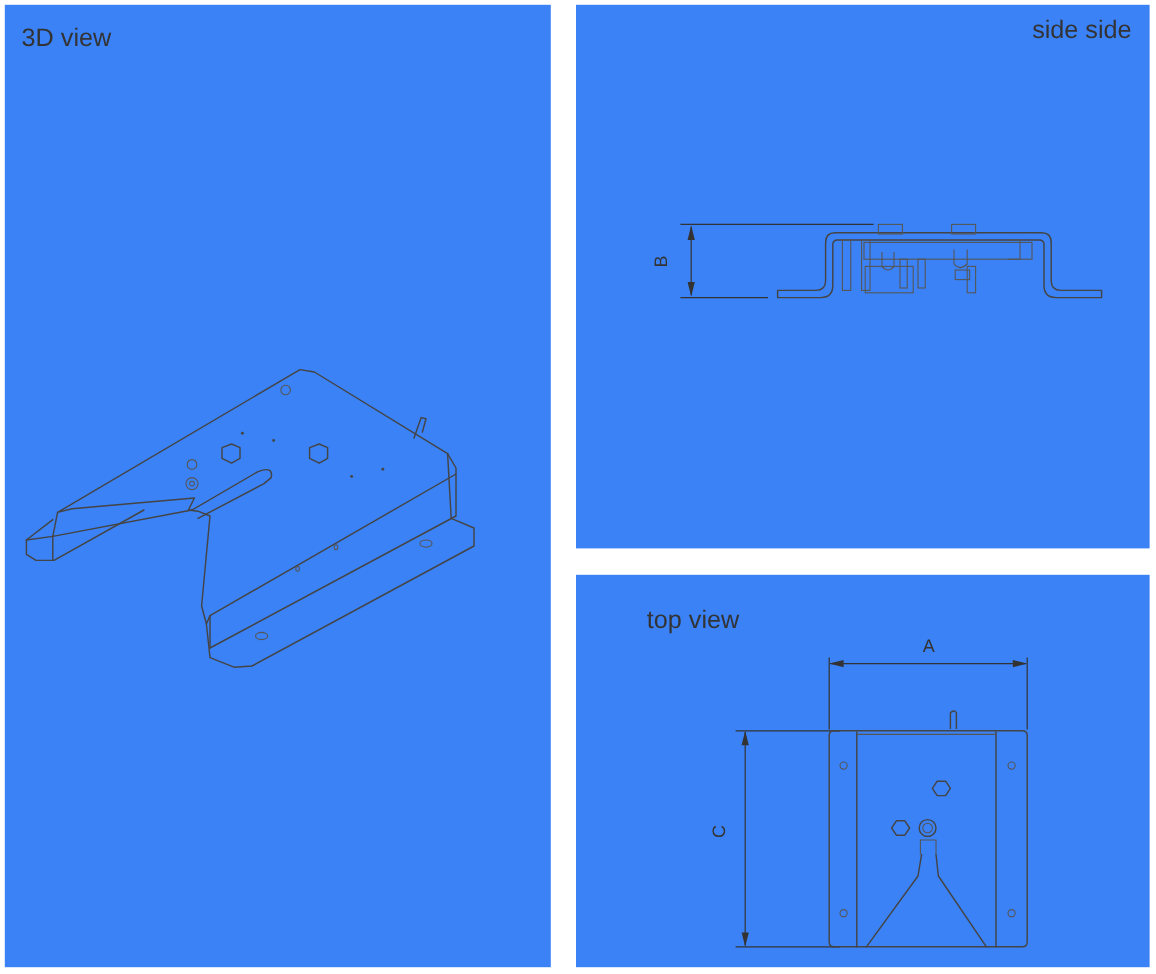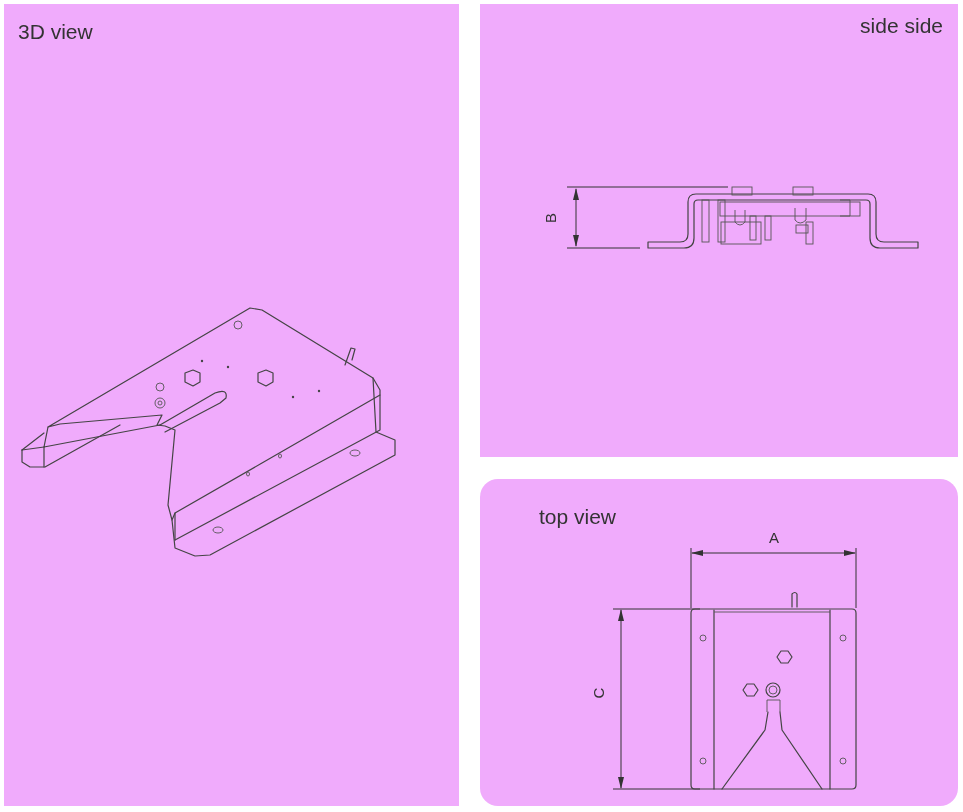--- a/index.html
+++ b/index.html
@@ -1,20 +1,20 @@
 <!DOCTYPE html>
 <html><head>
 <meta charset="utf-8">
 <style>
   html,body{margin:0;padding:0;background:#ffffff;}
   body{width:963px;height:812px;position:relative;overflow:hidden;font-family:"Liberation Sans",sans-serif;}
-  .panel{position:absolute;background:#f0abfc;}
+  .panel{position:absolute;background:#3b82f6;}
   #p3d{left:4px;top:4px;width:455px;height:802px;}
   #pside{left:480px;top:4px;width:478px;height:453px;}
-  #ptop{left:480px;top:479px;width:478px;height:327px;border-radius:18px;}
+  #ptop{left:480px;top:479px;width:478px;height:327px;}
   .label{position:absolute;font-size:21px;color:#333;}
   svg{position:absolute;left:0;top:0;}
   .ln{fill:none;stroke:#444;stroke-width:1.2;stroke-linejoin:round;stroke-linecap:round;}
   .thin{fill:none;stroke:#555;stroke-width:0.9;}
   .dim{fill:none;stroke:#333;stroke-width:1;}
   .dimtxt{font-family:"Liberation Sans",sans-serif;font-size:15px;fill:#333;}
 </style>
 </head>
 <body>
 

